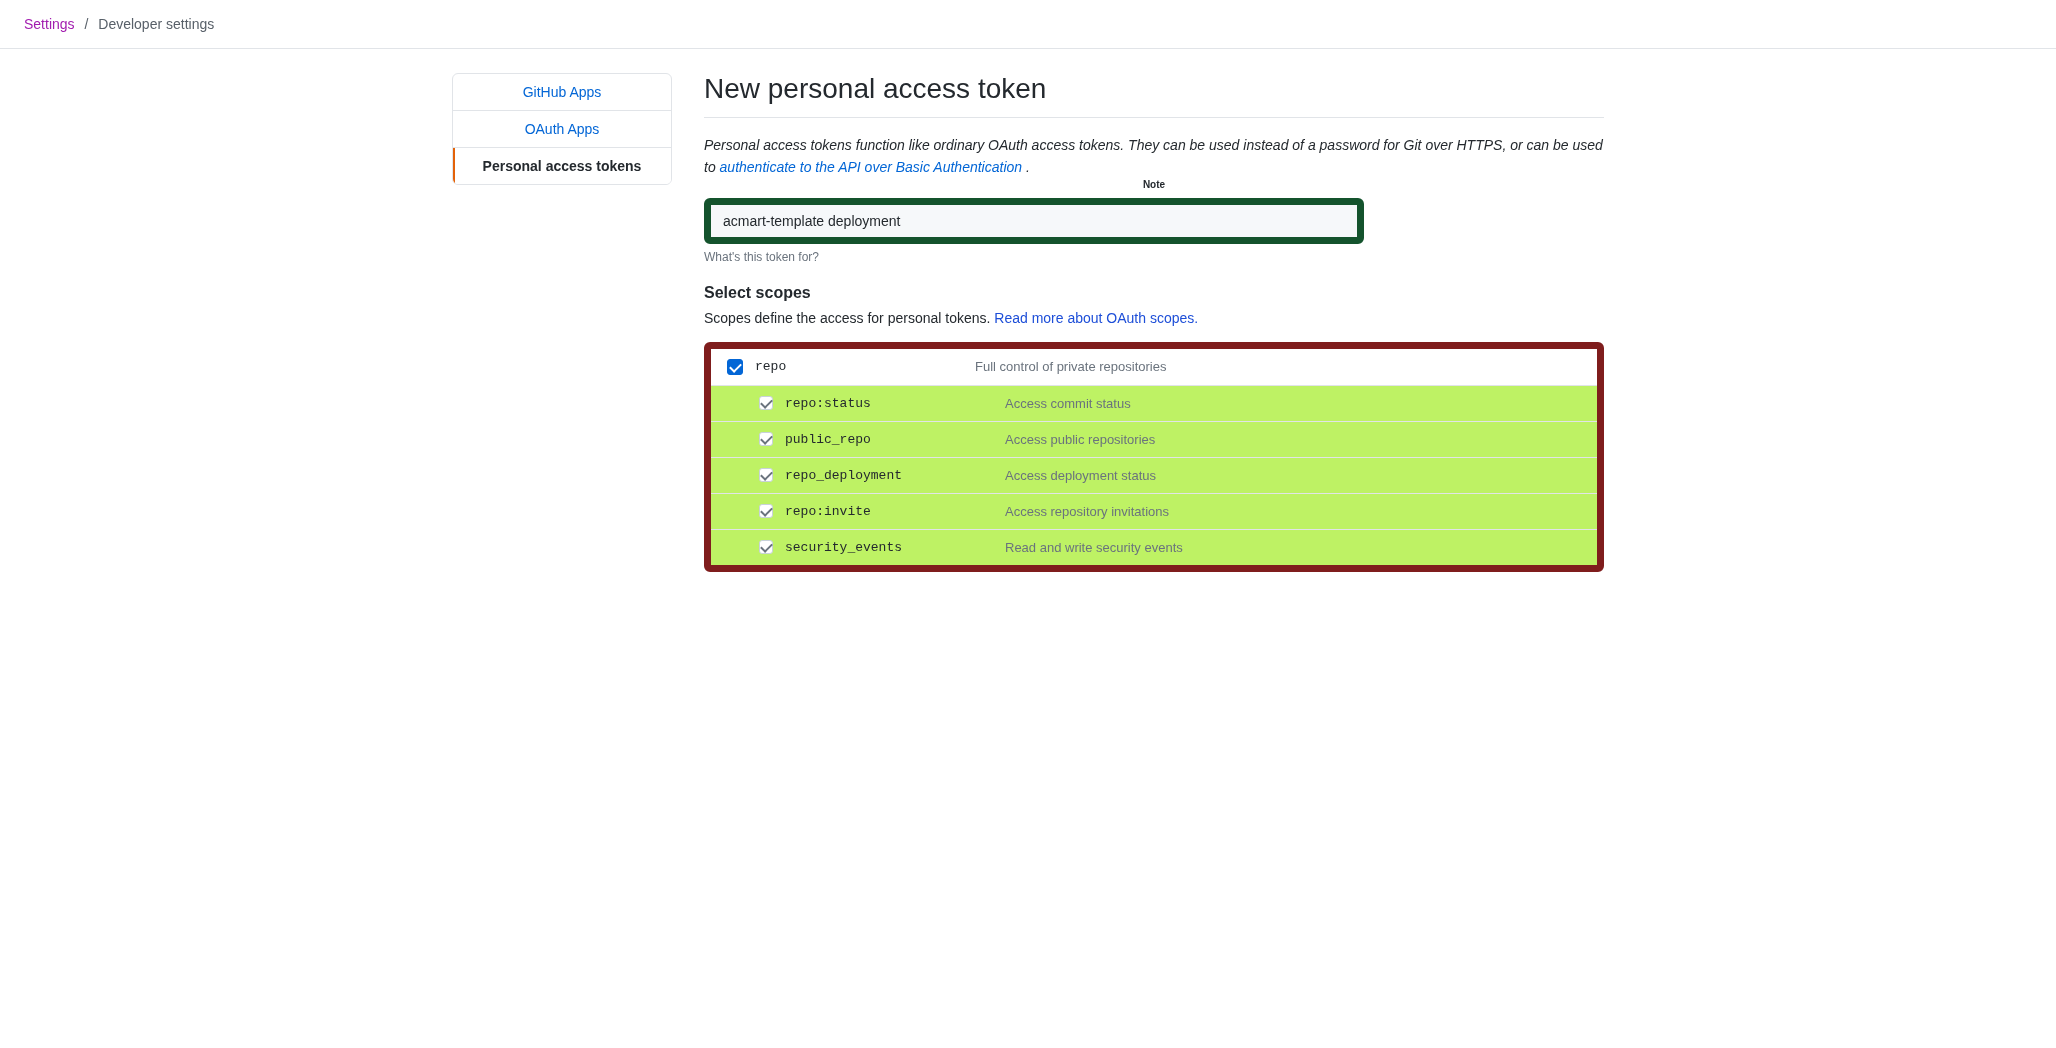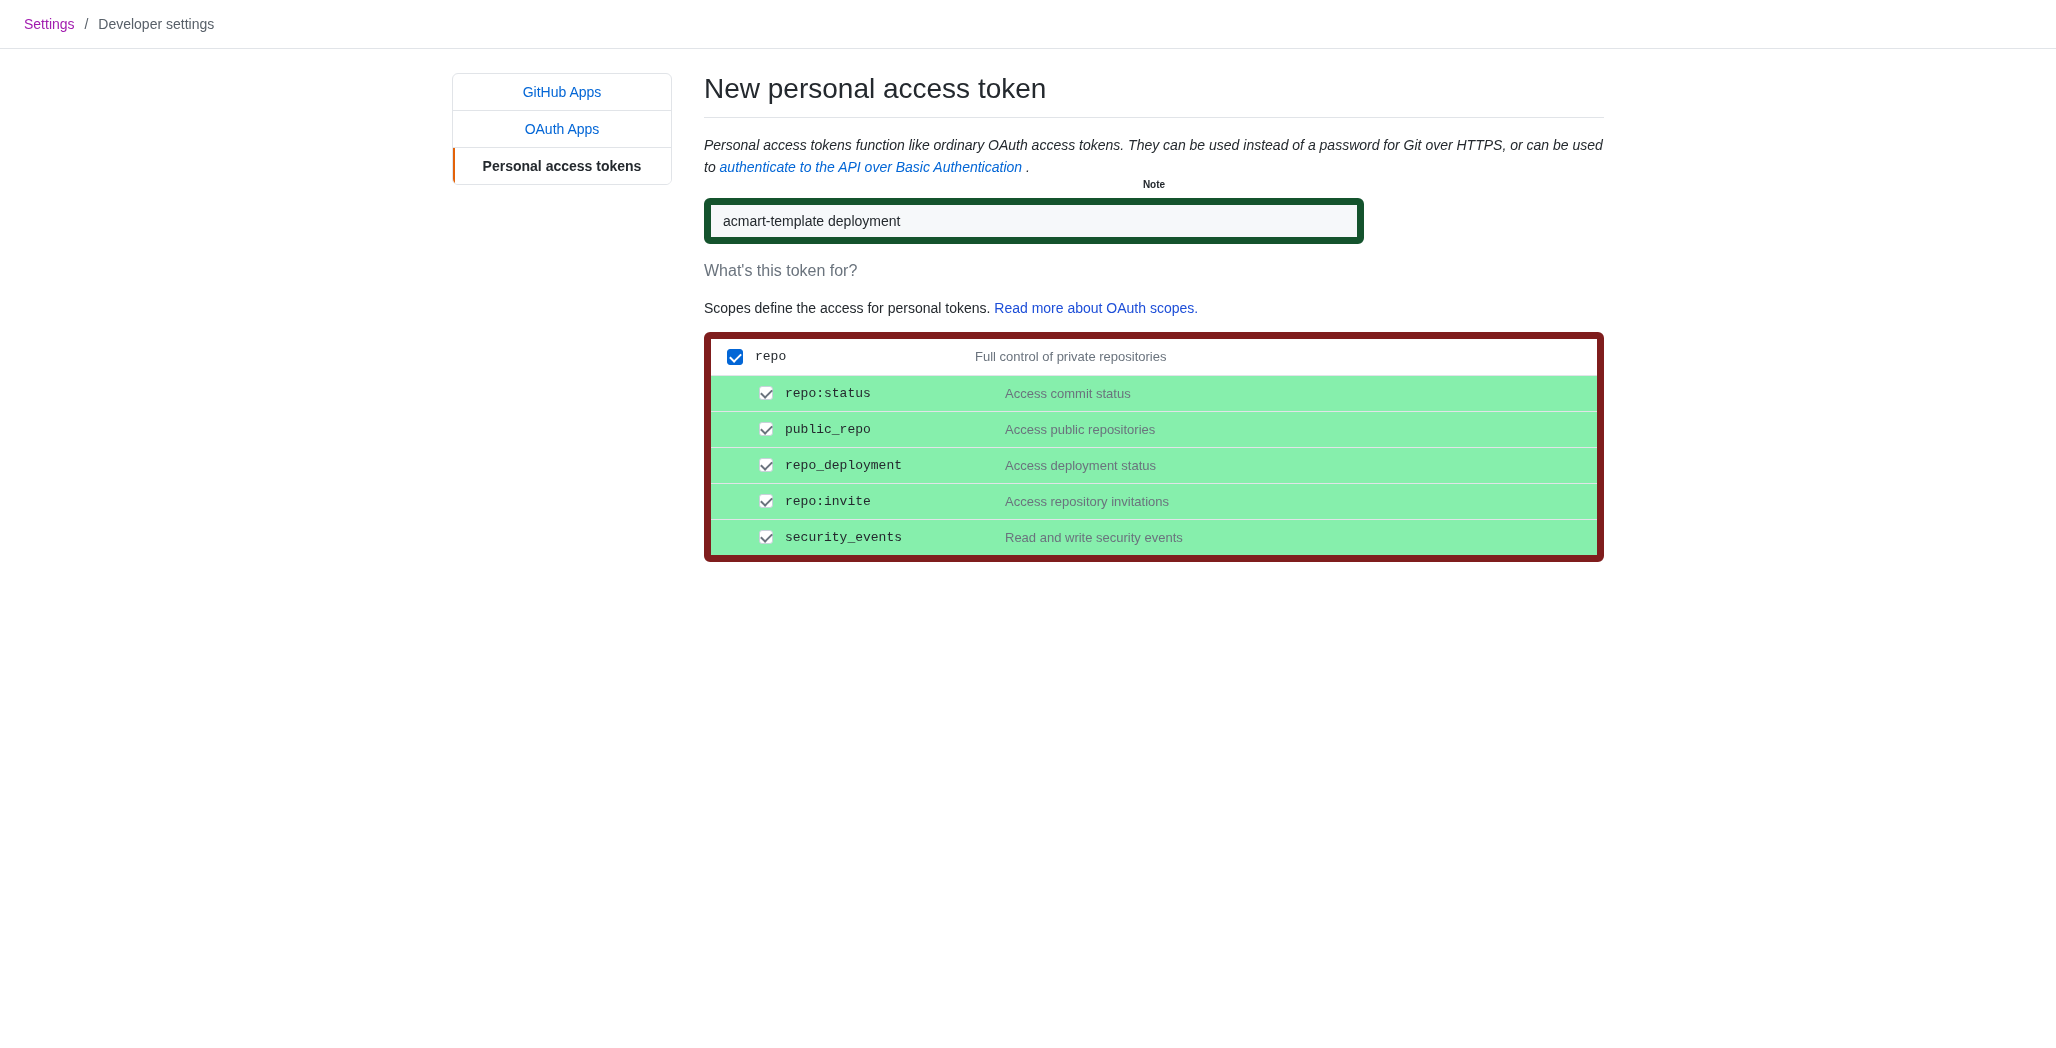--- a/index.html
+++ b/index.html
@@ -97,23 +97,23 @@
       max-width: 660px;
       padding: 6px 12px;
       font-size: 14px;
       border: 7px solid #14532d;
       border-radius: 6px;
       background: #f6f8fa;
       color: #24292e;
       line-height: 20px;
     }
     .form-hint {
-      font-size: 16px;
+      font-size: 12px;
       color: #6a737d;
-      margin-top: 18px;
+      margin-top: 6px;
     }
     .scopes-section-title {
       font-size: 16px;
       font-weight: 600;
       margin-bottom: 8px;
     }
     .scopes-description {
       font-size: 14px;
       color: #24292e;
       margin-bottom: 16px;
@@ -135,21 +135,21 @@
       padding: 10px 16px;
       border-bottom: 1px solid #e1e4e8;
       background: #fff;
     }
     .scope-row:last-child { border-bottom: none; }
     .scope-row.parent-row {
       background: #fff;
     }
     .scope-row.child-row {
       padding-left: 48px;
-      background: #86efac;
+      background: #bef264;
     }
     .scope-name {
       font-family: SFMono-Regular, Consolas, "Liberation Mono", Menlo, monospace;
       font-size: 13px;
       color: #24292e;
       width: 220px;
       flex-shrink: 0;
     }
     .scope-desc {
       font-size: 13px;
@@ -232,20 +232,21 @@
       <span>.</span>
     </p>
 
     <div class="form-group">
       <label class="form-label">Note</label>
       <input type="text" class="form-input" value="acmart-template deployment" style="">
       <p class="form-hint">What's this token for?</p>
     </div>
 
     <div>
+      <h2 class="scopes-section-title">Select scopes</h2>
       <p class="scopes-description">
         <span>Scopes define the access for personal tokens. </span>
         <a href="#">Read more about OAuth scopes.</a>
       </p>
 
       <div class="scopes-table">
 
         <div class="scope-row parent-row">
           <input type="checkbox" class="checkbox-blue" checked="" style="">
           <span class="scope-name">repo</span>

